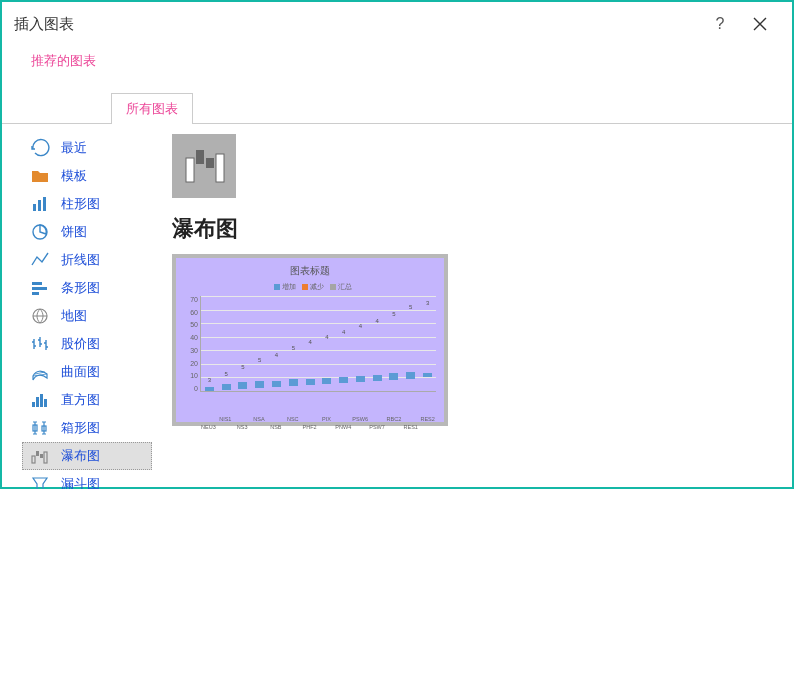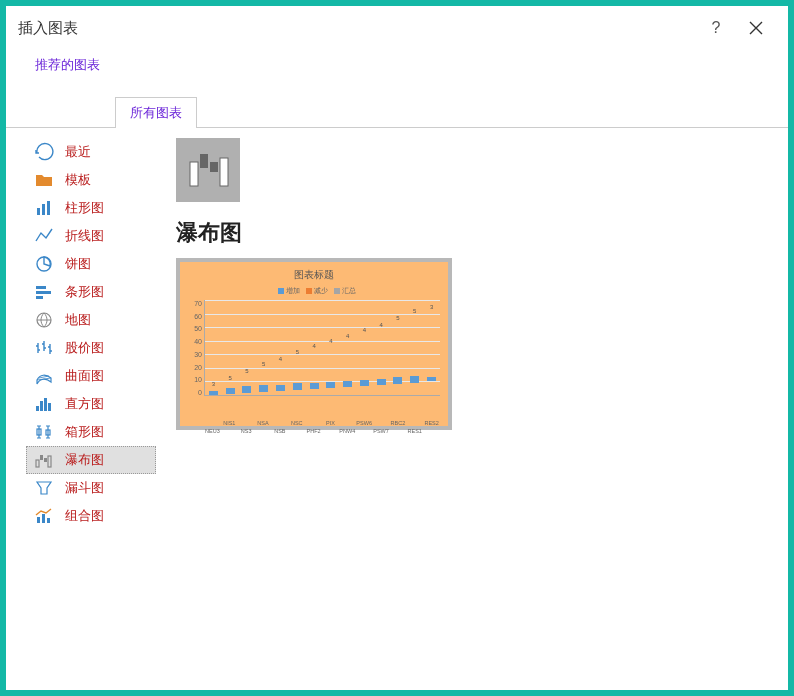--- a/index.html
+++ b/index.html
@@ -1,35 +1,35 @@
 <!DOCTYPE html>
 <html><head>
 <meta charset="utf-8">
 <style>
 * { box-sizing: border-box; margin: 0; padding: 0; }
 body { font-family: "Microsoft YaHei", "Segoe UI", sans-serif; font-size: 12px; background: #fff; color: #333; }
-.dialog { width: 794px; height: 696px; border: 6px solid #14b8a6; background: #fff; position: relative; }
+.dialog { width: 794px; height: 489px; border: 2px solid #14b8a6; background: #fff; position: relative; }
 .titlebar { height: 44px; display: flex; align-items: center; padding: 0 12px; }
 .titlebar .title { font-size: 15px; flex: 1; }
 .titlebar .help-btn, .titlebar .close-btn { width: 40px; height: 40px; display: flex; align-items: center; justify-content: center; font-size: 16px; cursor: pointer; color: #555; }
 .titlebar .close-btn svg { width: 14px; height: 14px; }
 .tabs { display: flex; border-bottom: 1px solid #ccc; padding: 0 14px; margin-top: -2px; }
-.tab { padding: 6px 14px; font-size: 13px; cursor: pointer; color: #6d28d9; border: 1px solid transparent; border-bottom: none; position: relative; top: 1px; }
+.tab { padding: 6px 14px; font-size: 13px; cursor: pointer; color: #ec4899; border: 1px solid transparent; border-bottom: none; position: relative; top: 1px; }
 .tab.active { border-color: #ccc; background: #fff; margin-top: 48px; }
 .content { display: flex; height: calc(100% - 44px - 30px); }
 .sidebar { width: 150px; padding: 10px 0 10px 20px; }
 .sidebar-item { display: flex; align-items: center; height: 28px; padding: 0 6px; cursor: pointer; border: 1px solid transparent; }
 .sidebar-item.selected { background: #e0e0e0; border: 1px dotted #999; }
 .sidebar-item .icon { width: 22px; height: 18px; display: flex; align-items: center; justify-content: center; margin-right: 10px; }
-.sidebar-item .label { font-size: 13px; color: #b91c1c; }
+.sidebar-item .label { font-size: 13px; color: #1d4ed8; }
 .main { flex: 1; padding: 10px 20px; }
 .subtype-row { display: flex; gap: 8px; }
 .subtype-thumb { width: 64px; height: 64px; background: #b0b0b0; display: flex; align-items: center; justify-content: center; cursor: pointer; }
 .chart-title { font-size: 22px; font-weight: bold; margin: 16px 0 10px 0; color: #222; }
-.preview { width: 276px; height: 172px; border: 4px solid #b8b8b8; background: #fdba74; padding: 6px 8px 4px 8px; }
+.preview { width: 276px; height: 172px; border: 4px solid #b8b8b8; background: #c4b5fd; padding: 6px 8px 4px 8px; }
 .preview-title { text-align: center; font-size: 10px; color: #555; margin-bottom: 4px; }
 .preview-legend { text-align: center; font-size: 7px; color: #666; margin-bottom: 4px; }
 .leg-sw { display: inline-block; width: 6px; height: 6px; margin: 0 2px 0 6px; vertical-align: middle; }
 .plot { position: relative; height: 120px; display: flex; }
 .yaxis { width: 14px; display: flex; flex-direction: column; justify-content: space-between; font-size: 7px; color: #666; text-align: right; height: 96px; }
 .plot-area { flex: 1; position: relative; border-left: 1px solid #aaa; border-bottom: 1px solid #aaa; height: 96px; margin-left: 2px; }
 .grid-line { position: absolute; left: 0; right: 0; border-top: 1px solid #e8e8e8; }
 .bars { position: absolute; inset: 0; display: flex; align-items: flex-end; }
 .bar-col { flex: 1; display: flex; flex-direction: column; align-items: center; justify-content: flex-end; height: 100%; position: relative; }
 .bar { width: 9px; background: #5b9bd5; }
@@ -82,33 +82,33 @@
               <rect x="3" y="10" width="3" height="7" fill="#3b87c8"></rect>
               <rect x="8" y="6" width="3" height="11" fill="#3b87c8"></rect>
               <rect x="13" y="3" width="3" height="14" fill="#3b87c8"></rect>
             </svg>
           </span>
           <span class="label">柱形图</span>
         </div>
         <div class="sidebar-item">
           <span class="icon">
             <svg width="20" height="20" viewBox="0 0 20 20">
-              <polyline points="2,15 7,7 12,12 18,3" stroke="#3b87c8" fill="none" stroke-width="1.4"></polyline>
-            </svg>
-          </span>
-          <span class="label">折线图</span>
-        </div>
-        <div class="sidebar-item">
-          <span class="icon">
-            <svg width="20" height="20" viewBox="0 0 20 20">
               <circle cx="10" cy="10" r="7" fill="none" stroke="#3b87c8" stroke-width="1.4"></circle>
               <path d="M10 10 L10 3 A7 7 0 0 1 16 12 Z" fill="none" stroke="#3b87c8" stroke-width="1.4"></path>
             </svg>
           </span>
           <span class="label">饼图</span>
+        </div>
+        <div class="sidebar-item">
+          <span class="icon">
+            <svg width="20" height="20" viewBox="0 0 20 20">
+              <polyline points="2,15 7,7 12,12 18,3" stroke="#3b87c8" fill="none" stroke-width="1.4"></polyline>
+            </svg>
+          </span>
+          <span class="label">折线图</span>
         </div>
         <div class="sidebar-item">
           <span class="icon">
             <svg width="20" height="20" viewBox="0 0 20 20">
               <rect x="2" y="4" width="10" height="3" fill="#3b87c8"></rect>
               <rect x="2" y="9" width="15" height="3" fill="#3b87c8"></rect>
               <rect x="2" y="14" width="7" height="3" fill="#3b87c8"></rect>
             </svg>
           </span>
           <span class="label">条形图</span>

